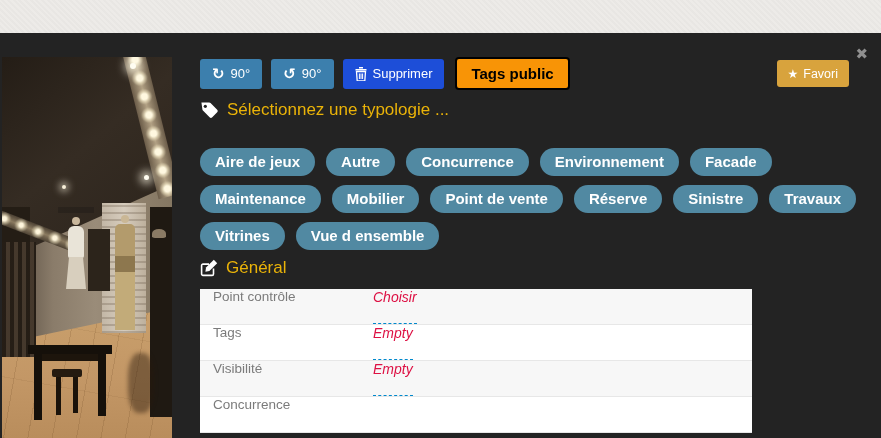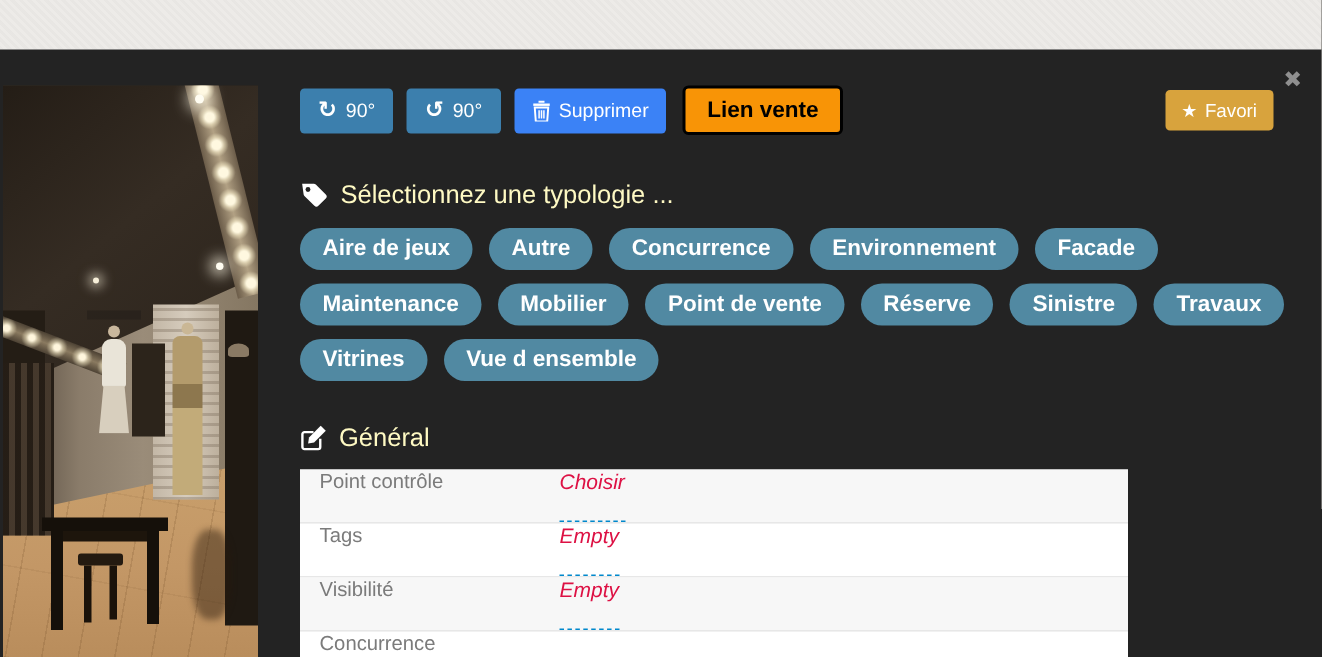--- a/index.html
+++ b/index.html
@@ -105,37 +105,37 @@
   
   .content{position:absolute;left:200px;top:22px;width:662px}
   .toolbar{display:flex;align-items:center;gap:9px;height:37px}
   .btn{
     height:30px;border:none;border-radius:3px;color:#fff;font-size:13px;
     display:inline-flex;align-items:center;gap:6px;padding:0 12px;cursor:pointer;
     font-family:inherit;
   }
   .btn .glyph{font-size:15px;font-weight:bold;line-height:1}
   .btn-blue{background:#3c7fad}
-  .btn-red{background:#3b82f6}
+  .btn-red{background:#1d4ed8}
   .btn-lien{
     height:33px;background:#f89406;border:2px solid #000;border-radius:4px;
     color:#000;font-weight:bold;font-size:15px;padding:0 14px;margin-left:2px;
   }
   .btn-fav{
     position:absolute;right:32px;top:27px;height:27px;background:#d8a33d;
     border:none;border-radius:3px;color:#fff;font-size:12.5px;
     display:inline-flex;align-items:center;gap:5px;padding:0 11px;cursor:pointer;
     font-family:inherit;
   }
   .btn-fav .star{font-size:12px;line-height:1}
   .section-label{
-    margin-top:28px;display:flex;align-items:center;gap:8px;
-    color:#fef9c3;font-size:17px;
-  }
-  .pills{margin-top:12px;width:660px;display:flex;flex-wrap:wrap;gap:9px 11px}
+    margin-top:8px;display:flex;align-items:center;gap:8px;
+    color:#eab308;font-size:17px;
+  }
+  .pills{margin-top:28px;width:660px;display:flex;flex-wrap:wrap;gap:9px 11px}
   .pill{
     background:#5189a2;color:#fff;font-weight:bold;font-size:15px;line-height:18px;
     padding:5px 15px;border-radius:15px;cursor:pointer;white-space:nowrap;
   }
   .gen-table{margin-top:11px;width:552px;background:#fff}
   .trow{display:flex;align-items:flex-start;height:35px;border-bottom:1px solid #e7e7e7}
   .trow:nth-child(odd){background:#f7f7f7}
   .tlabel{width:160px;padding-left:13px;color:#7b7b7b;font-size:13.5px}
   .tvalue{font-size:14px}
   .editable{
@@ -205,21 +205,21 @@
           <svg class="icon-svg" width="12" height="14" viewBox="0 0 12 14">
             <path d="M4 0h4v1.5H4z" fill="#fff"></path>
             <rect x="0.5" y="2" width="11" height="1.6" fill="#fff"></rect>
             <path d="M1.5 4.6h9l-.7 9.4H2.2z" fill="none" stroke="#fff" stroke-width="1.3"></path>
             <path d="M4.4 6.5v5.5M6 6.5v5.5M7.6 6.5v5.5" stroke="#fff" stroke-width="1"></path>
           </svg>
         </span>
         <span>Supprimer</span>
       </button>
       <button class="btn btn-lien">
-        <span>Lien vente</span>
+        <span>Tags public</span>
       </button>
     </div>
 
     <div class="section-label">
       <span>
         <svg class="icon-svg" width="19" height="19" viewBox="0 0 20 20">
           <path d="M1.5 1.5h8.2a2 2 0 0 1 1.4.6l7 7a2 2 0 0 1 0 2.8l-5.2 5.2a2 2 0 0 1-2.8 0l-7-7a2 2 0 0 1-.6-1.4z" fill="#fff"></path>
           <circle cx="5.6" cy="5.6" r="1.7" fill="#232323"></circle>
         </svg>
       </span>

